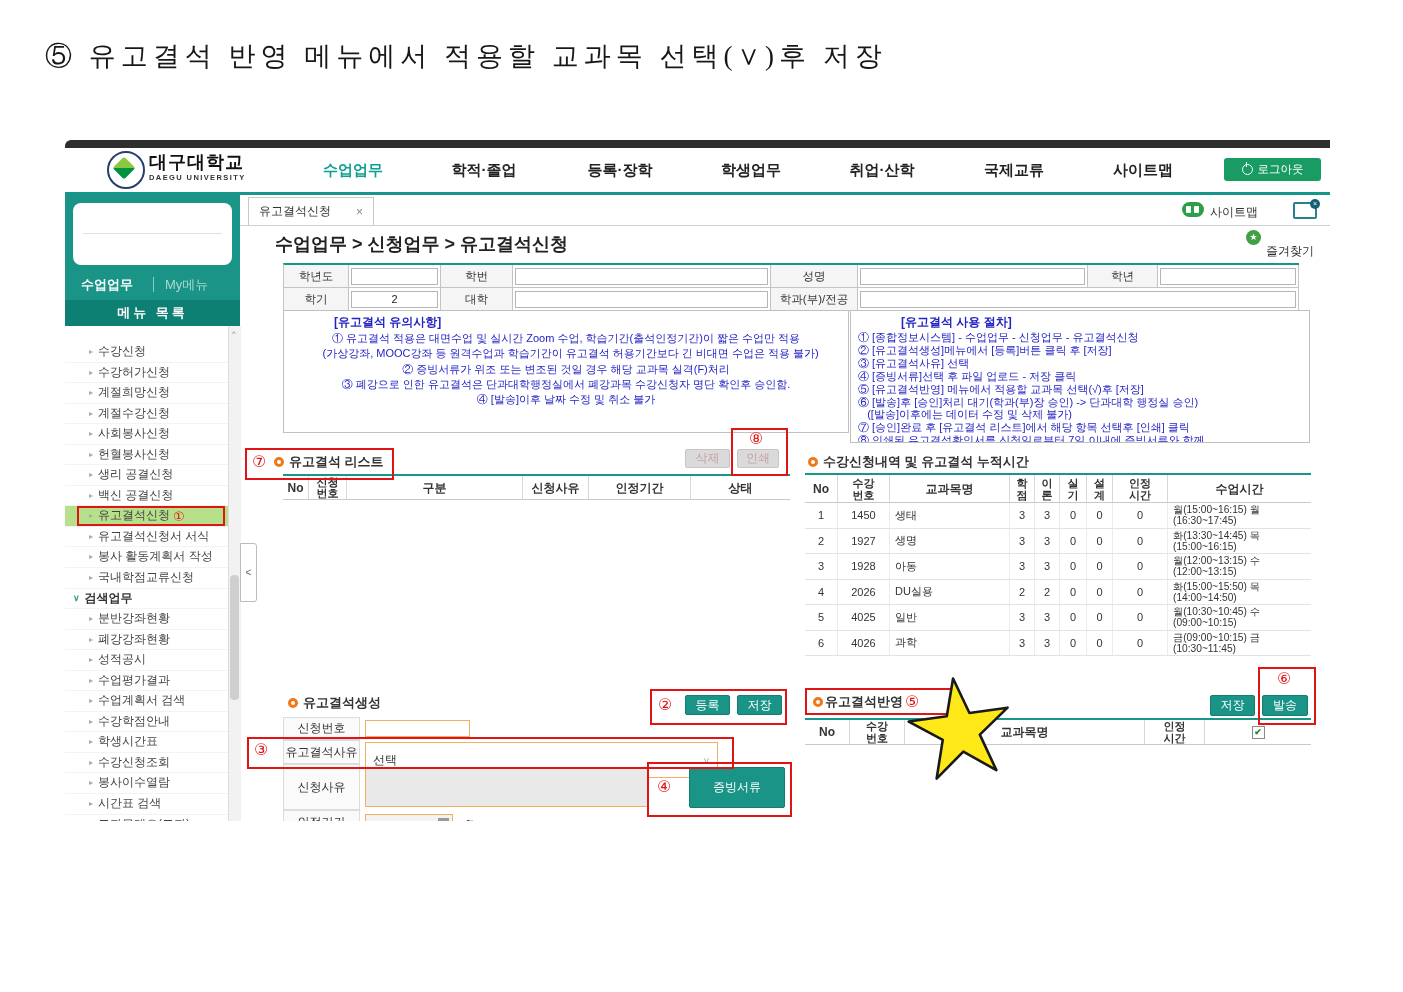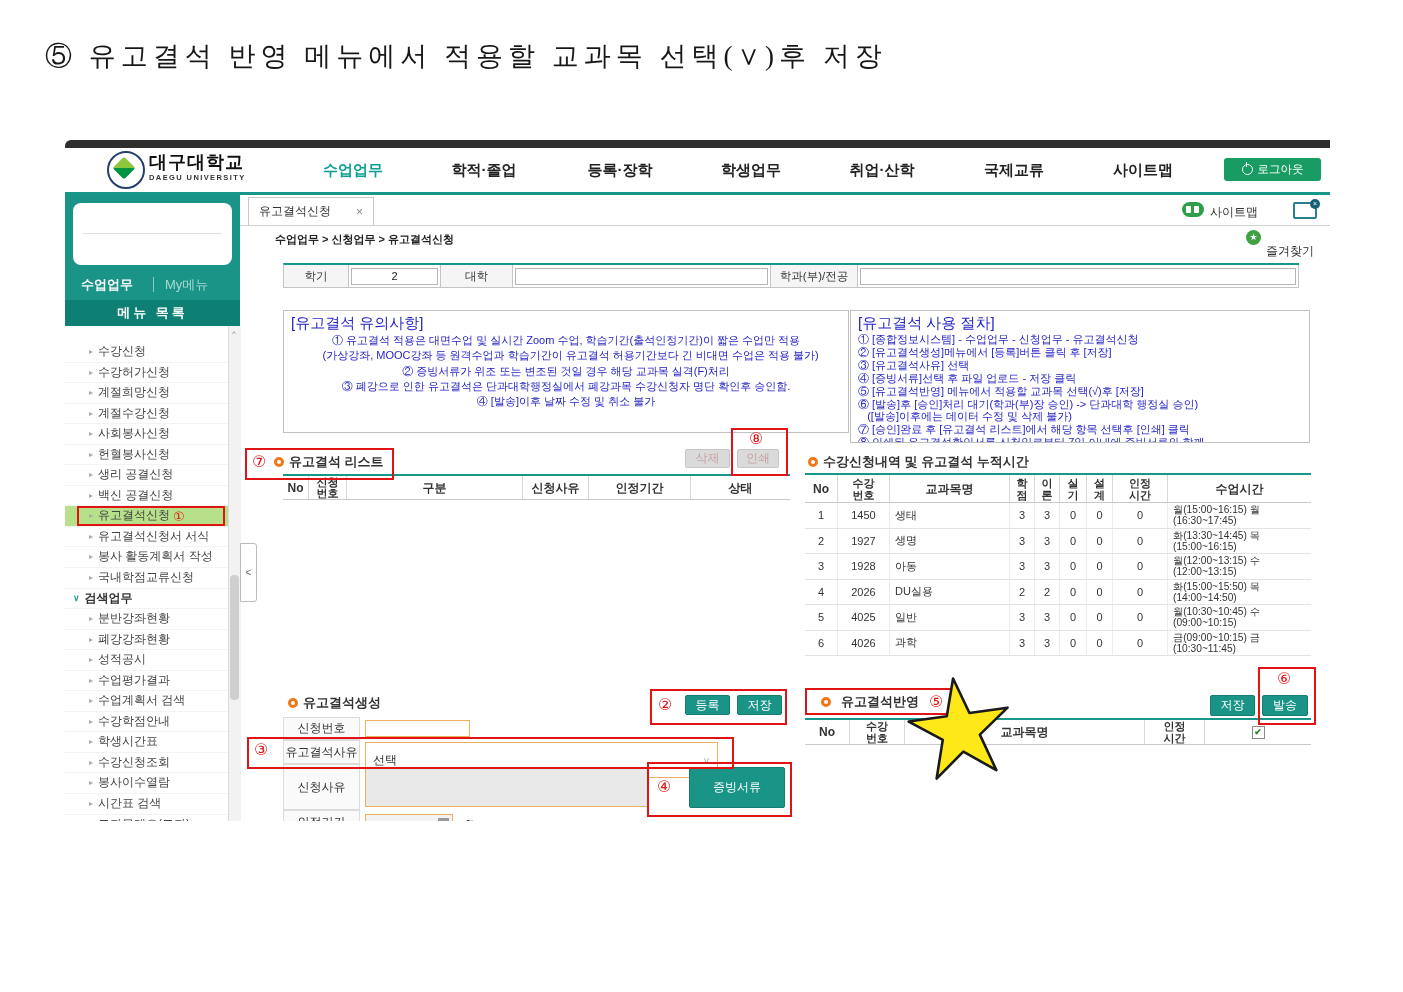--- a/index.html
+++ b/index.html
@@ -56,35 +56,35 @@
        font-size:12px;color:#333;cursor:pointer;}
   #tab .x{color:#888;font-size:12px;cursor:pointer;}
   #tabline{left:175px;top:85px;width:1090px;height:1px;background:#cfcfcf;}
   #sitemap-icon{left:1117px;top:62px;width:22px;height:15px;background:#2f9e4a;border-radius:8px;position:absolute;}
   #sitemap-icon::after{content:"";position:absolute;left:4px;top:4px;width:5px;height:7px;background:#fff;border-radius:1px;}
   #sitemap-icon::before{content:"";position:absolute;left:12px;top:4px;width:5px;height:7px;background:#fff;border-radius:1px;}
   #sitemap-label{left:1145px;top:64px;font-size:12px;color:#333;cursor:pointer;}
   #winicon{left:1228px;top:62px;width:20px;height:13px;border:2px solid #28808f;border-radius:2px;background:#fff;}
   #winicon b{position:absolute;right:-5px;top:-5px;width:10px;height:10px;border-radius:50%;background:#155f74;
              color:#fff;font-size:7px;line-height:10px;text-align:center;font-weight:normal;}
-  #breadcrumb{left:210px;top:92px;font-size:11px;font-weight:bold;color:#222;}
+  #breadcrumb{left:210px;top:92px;font-size:18px;font-weight:bold;color:#222;}
   #fav-icon{left:1181px;top:90px;width:15px;height:15px;border-radius:50%;background:#3fa142;color:#fff;
             font-size:9px;line-height:15px;text-align:center;}
   #fav-label{left:1201px;top:91px;font-size:12px;color:#333;cursor:pointer;margin-top:12px;}
   
   #form{left:218px;top:123px;width:1015px;border-top:2px solid #16978a;border-left:1px solid #c4c4c4;}
   .frow{display:flex;height:22px;border-bottom:1px solid #c4c4c4;}
   .fc{box-sizing:border-box;border-right:1px solid #c4c4c4;display:flex;align-items:center;justify-content:center;}
   .flabel{background:#f5f5f5;font-size:11.5px;color:#333;}
   .finput{padding:2px;}
   .finput i{font-style:normal;display:block;width:100%;height:15px;border:1px solid #b5b5b5;background:#fff;
             font-size:11px;text-align:center;line-height:15px;color:#222;}
   
   .notice{border:1px solid #c0c0c0;color:#2424c4;box-sizing:border-box;padding:3px 7px;overflow:hidden;}
-  .notice .nt{font-weight:normal;font-size:15px;}
+  .notice .nt{font-weight:bold;font-size:12px;margin-left:43px;}
   .notice .nb{white-space:pre-wrap;}
   #notice-l{left:218px;top:170px;width:566px;height:123px;}
   #notice-l .nb{font-size:11px;line-height:15.3px;text-align:center;}
   #notice-r{left:785px;top:170px;width:460px;height:133px;}
   #notice-r .nb{font-size:11px;line-height:12.9px;}
   
   .bullet{width:4px;height:4px;border:3px solid #f07818;border-radius:50%;background:#fff;display:inline-block;}
   .stitle{font-size:13px;font-weight:bold;color:#333;white-space:nowrap;}
   .circ{color:#e01414;font-size:16px;line-height:1;font-family:"DejaVu Sans",sans-serif;}
   .redbox{border:2px solid #e01414;z-index:6;pointer-events:none;}
@@ -269,20 +269,38 @@
   <div class="abs" id="sitemap-icon"></div>
   <div class="abs" id="sitemap-label">사이트맵</div>
   <div class="abs" id="winicon">
       <b>×</b>
     </div>
   <div class="abs" id="breadcrumb">수업업무 &gt; 신청업무 &gt; 유고결석신청</div>
   <div class="abs" id="fav-icon">★</div>
   <div class="abs" id="fav-label">즐겨찾기</div>
 
   <div class="abs" id="form">
+    <div class="frow">
+      <div class="fc flabel" style="width:65px">학년도</div>
+      <div class="fc finput" style="width:92px">
+          <i></i>
+        </div>
+      <div class="fc flabel" style="width:72px">학번</div>
+      <div class="fc finput" style="width:258px">
+          <i></i>
+        </div>
+      <div class="fc flabel" style="width:87px">성명</div>
+      <div class="fc finput" style="width:230px">
+          <i></i>
+        </div>
+      <div class="fc flabel" style="width:70px">학년</div>
+      <div class="fc finput" style="width:141px">
+          <i></i>
+        </div>
+    </div>
     <div class="frow">
       <div class="fc flabel" style="width:65px">학기</div>
       <div class="fc finput" style="width:92px">
           <i>2</i>
         </div>
       <div class="fc flabel" style="width:72px">대학</div>
       <div class="fc finput" style="width:258px">
           <i></i>
         </div>
       <div class="fc flabel" style="width:87px">학과(부)/전공</div>
@@ -443,21 +461,21 @@
   <div class="abs clabel" style="left:218px;top:624px;width:77px;height:46px">신청사유</div>
   <div class="abs otext" style="left:300px;top:628px;width:283px;height:39px"></div>
   <div class="abs circ" style="left:592px;top:639px">④</div>
   <div class="abs btn teal" style="left:624px;top:627px;width:96px;height:41px">증빙서류</div>
   <div class="abs redbox" style="left:582px;top:622px;width:141px;height:51px"></div>
 
   <div class="abs clabel" style="left:218px;top:670px;width:77px;height:25px">인정기간</div>
   <div class="abs dinput" style="left:300px;top:674px;width:88px;height:16px"></div>
   <div class="abs" style="left:401px;top:674px;font-size:12px;color:#333">~</div>
 
-  <div class="abs redbox" style="left:740px;top:548px;width:148px;height:27px;display:flex;align-items:center;gap:10px;padding-left:14px;box-sizing:border-box">
+  <div class="abs redbox" style="left:740px;top:548px;width:148px;height:27px;display:flex;align-items:center;gap:2px;padding-left:6px;box-sizing:border-box">
     <span class="bullet"></span>
     <span class="stitle">유고결석반영</span>
     <span class="circ">⑤</span>
   </div>
   <div class="abs btn teal" style="left:1145px;top:555px;width:45px;height:21px">저장</div>
   <div class="abs btn teal" style="left:1197px;top:555px;width:46px;height:21px">발송</div>
   <div class="abs redbox" style="left:1193px;top:527px;width:54px;height:54px"></div>
   <div class="abs circ" style="left:1212px;top:531px">⑥</div>
 
   <div class="abs" id="star" style="left:843px;top:536px;width:104px;height:104px">

